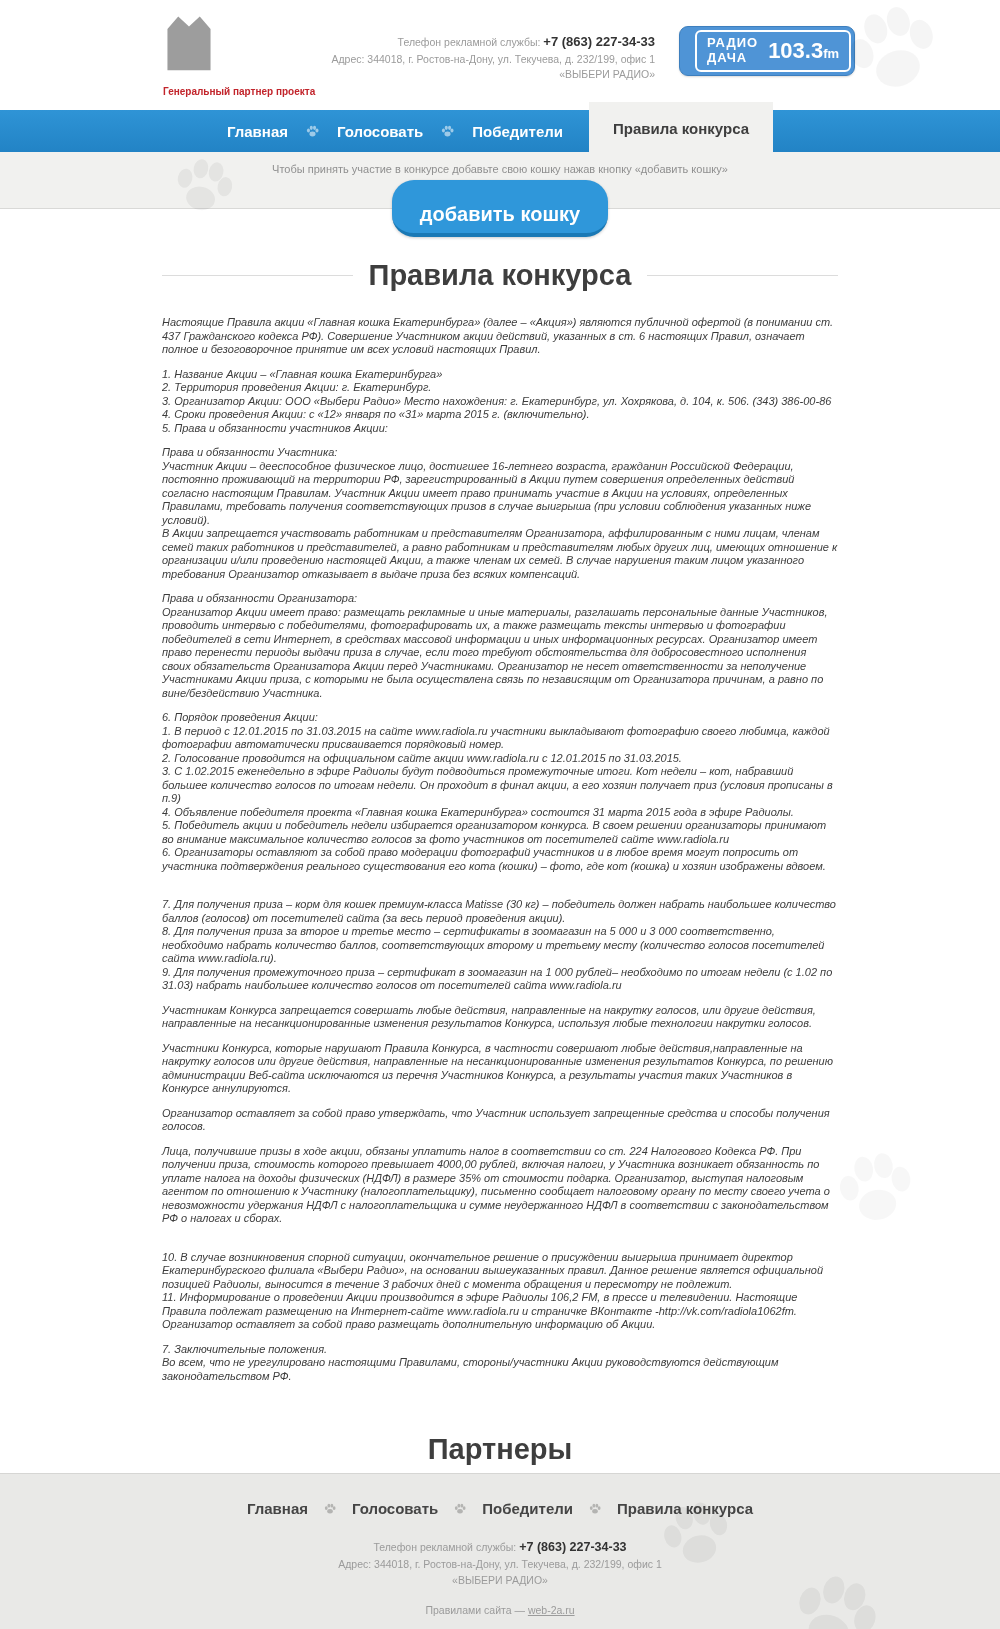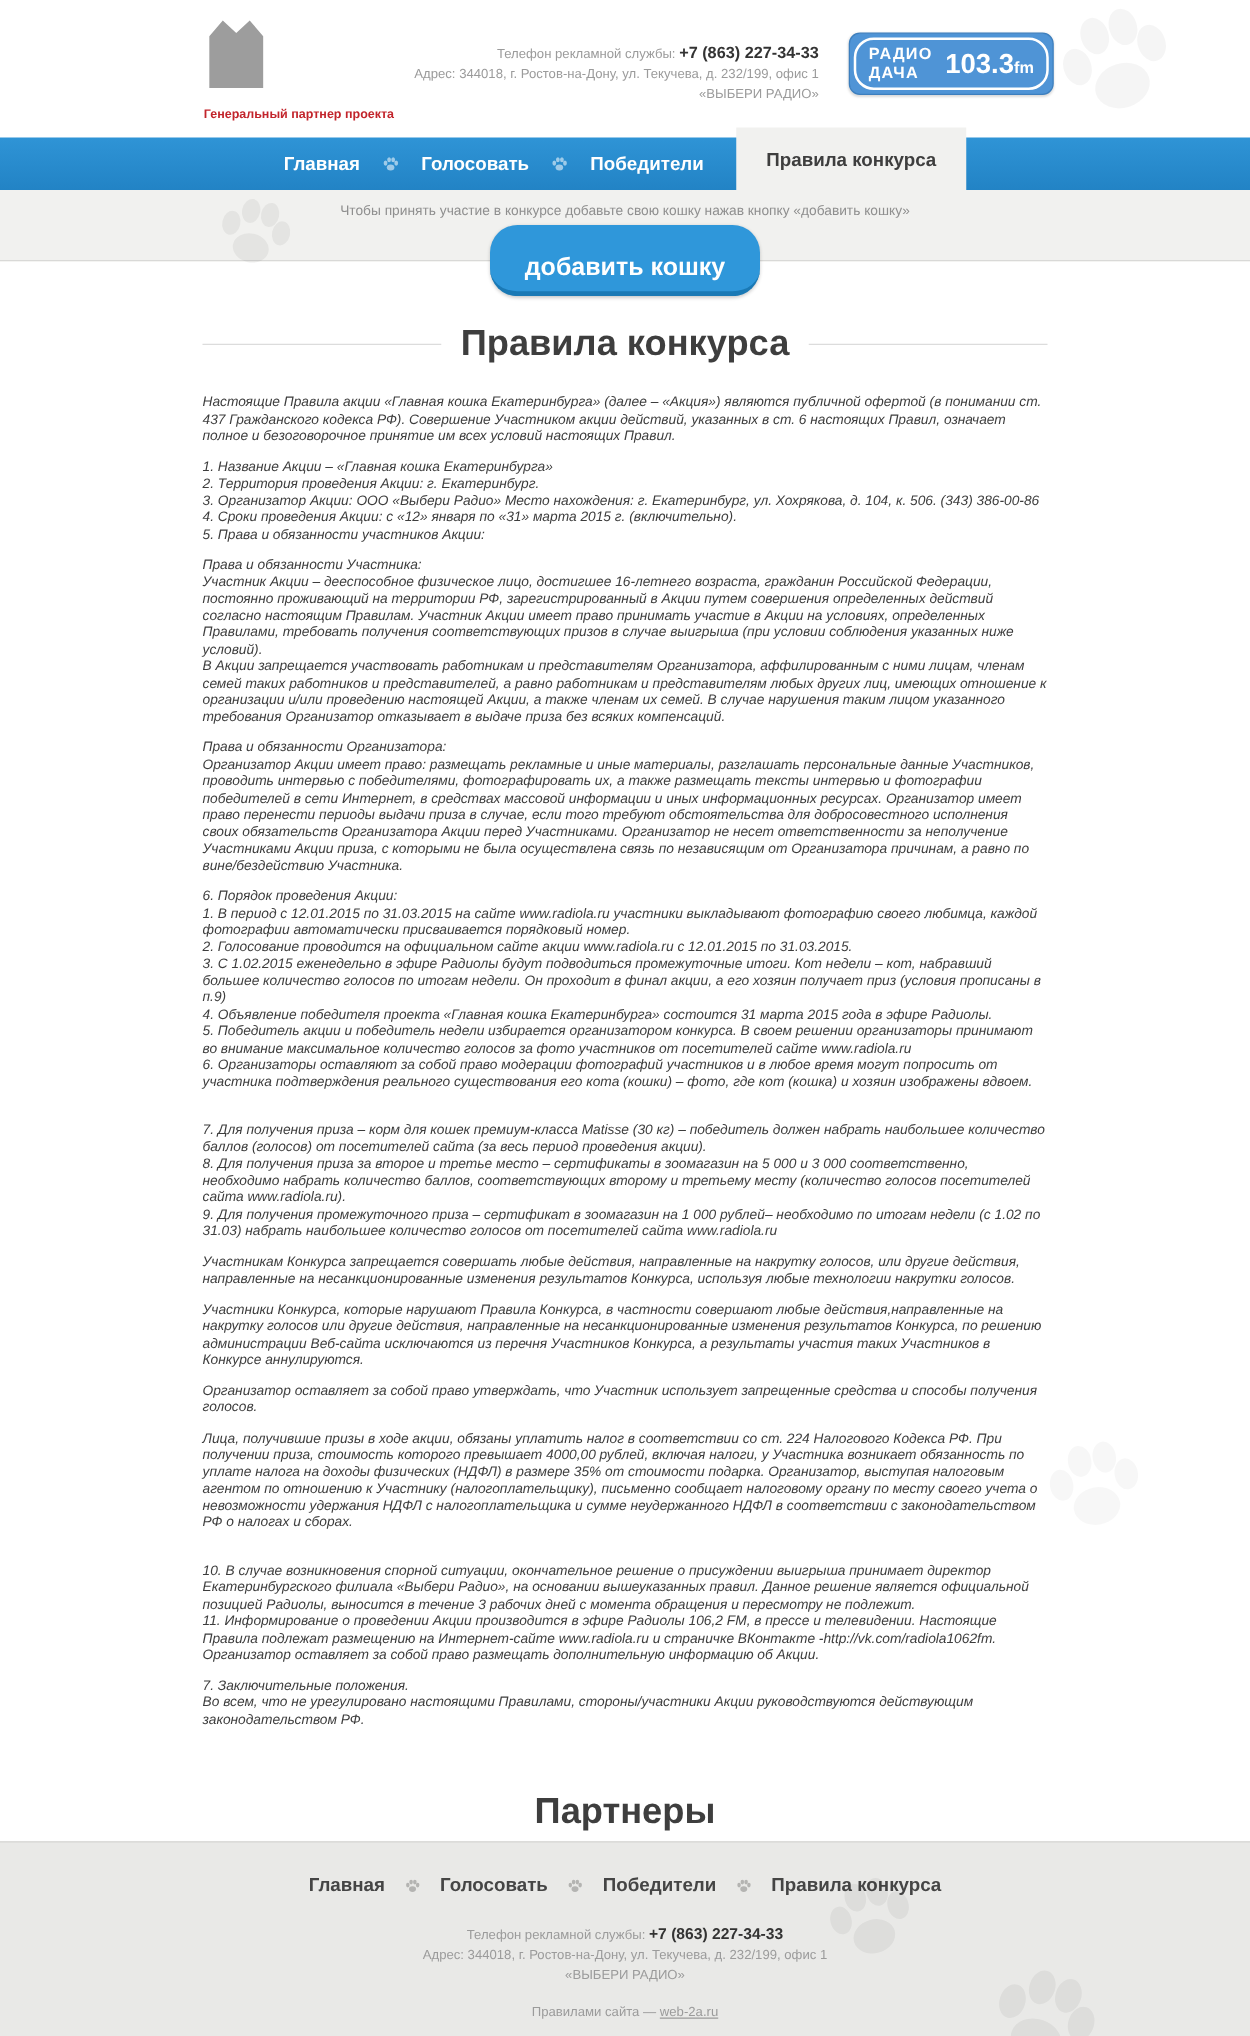--- a/index.html
+++ b/index.html
@@ -20,22 +20,22 @@
   .logo-text { position:absolute; left:20px; top:2px; font-style:italic; font-weight:bold;
                font-size:46px; letter-spacing:-1px; color:#c2242b; line-height:1; }
   .logo-tagline { margin-top:10px; color:#c2242b; font-weight:bold; font-size:10px; }
 
   .header-contact { position:absolute; right:345px; top:32px; text-align:right;
                     font-size:10.5px; color:#9b9b9b; line-height:1.5; }
   .header-contact .phone { color:#333; font-weight:bold; font-size:13px; }
 
   .radio-badge { position:absolute; left:679px; top:26px; background:#4f94d6;
                  border:1px solid #3d7fbe; border-radius:9px; padding:3px; box-shadow:0 1px 2px rgba(0,0,0,.15); }
-  .radio-badge-inner { border:2px solid #fff; border-radius:16px; display:flex; align-items:center;
-                       padding:4px 10px; gap:10px; }
+  .radio-badge-inner { border:2px solid #fff; border-radius:6px; display:flex; align-items:center;
+                       padding:4px 10px; gap:10px;margin-left:12px; }
   .badge-call { color:#fff; font-weight:bold; font-size:13px; line-height:1.15; text-align:left; letter-spacing:1px; }
   .badge-freq { color:#fff; font-weight:bold; font-size:22px; line-height:1; }
   .badge-freq .fm { font-size:13px; }
 
   
   .navbar { position:relative; z-index:3; height:42px; background:linear-gradient(#2f94d6,#2283c5);
             display:flex; justify-content:center; }
   .nav-inner { display:flex; align-items:center; gap:18px; }
   .nav-link { color:#fff; font-weight:bold; font-size:15px; text-decoration:none; cursor:pointer; }
   .nav-paw { width:13px; height:13px; color:rgba(255,255,255,.55); }

